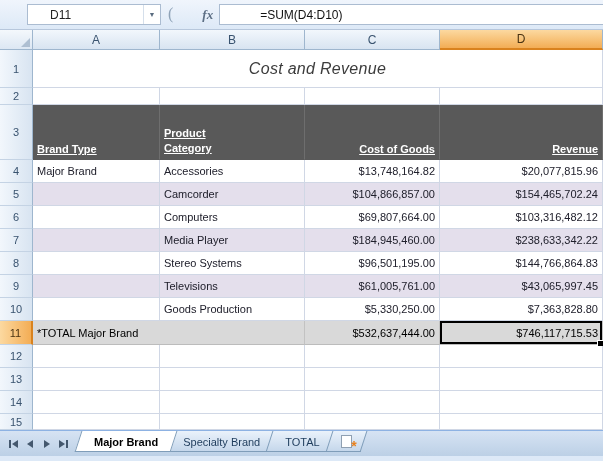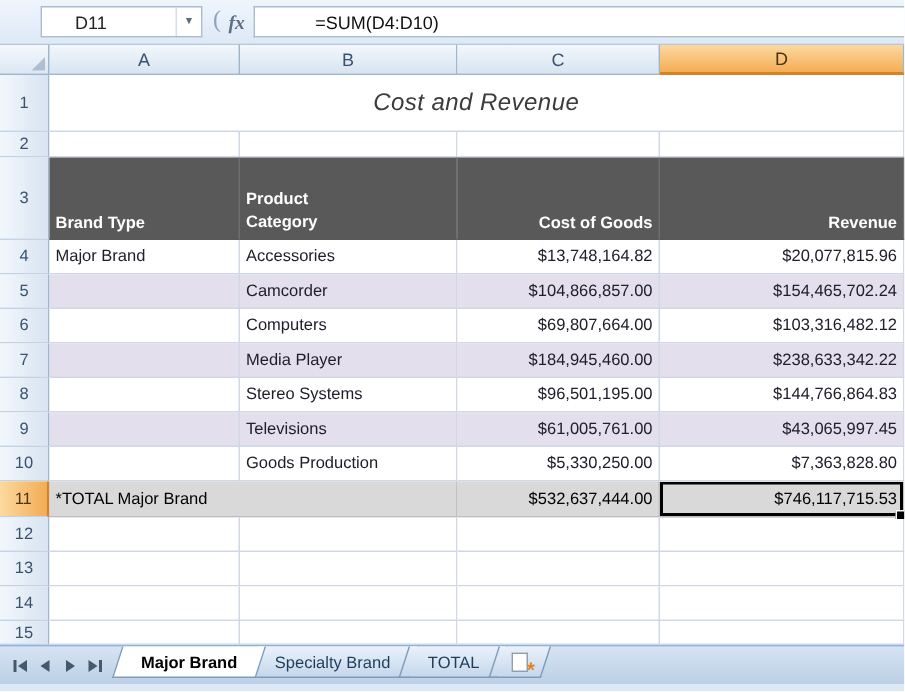--- a/index.html
+++ b/index.html
@@ -14,27 +14,27 @@
     --stripe-bg:#e4dfec;
     --total-row-bg:#d9d9d9;
   }
   *{box-sizing:border-box;margin:0;padding:0;}
   body{font-family:"Liberation Sans","DejaVu Sans",sans-serif;background:#fff;}
   .app{width:603px;height:461px;overflow:hidden;background:#fff;}
 
   
   .fbar{height:30px;background:linear-gradient(#f0f5fc,var(--chrome-bg,#dde9f7));
         border-bottom:1px solid #b7c7dc;display:flex;align-items:center;padding-left:27px;}
-  .namebox{width:108px;height:21px;background:#fff;border:1px solid #abbcd1;display:flex;align-items:stretch;}
+  .namebox{width:134px;height:21px;background:#fff;border:1px solid #abbcd1;display:flex;align-items:stretch;}
   .nbval{flex:1;font-size:12px;color:#222;padding-left:22px;display:flex;align-items:center;}
   .nbarrow{width:17px;border-left:1px solid #d5dfeb;font-size:7px;color:#5a6c80;
            display:flex;align-items:center;justify-content:center;}
   .curl{color:#8fa3b8;font-size:16px;margin:0 3px 2px 7px;font-family:"Liberation Serif",serif;}
   .fxbtn{font-size:13px;color:#5d6f85;font-style:italic;font-family:"Liberation Serif",serif;
-         padding:0 6px 0 2px;font-weight:bold;}
+         padding:0 6px 0 2px;font-weight:bold;margin-left:24px;}
   .finput{flex:1;height:21px;background:#fff;border:1px solid #abbcd1;border-right:none;
           font-size:12px;color:#111;display:flex;align-items:center;padding-left:40px;}
 
   
   .w-a{width:127px;}.w-b{width:145px;}.w-c{width:135px;}.w-d{width:163px;}
   .w-ab{width:272px;}
   .colhdr{display:flex;height:20px;}
   .corner{width:33px;background:linear-gradient(#f4f8fc,#dce7f3);
           border-right:1px solid var(--header-border,#9eb6ce);
           border-bottom:1px solid var(--header-border,#9eb6ce);position:relative;}
@@ -57,21 +57,21 @@
           border-right:2px solid var(--sel-header-accent,#d9821e);color:#4a3312;}
   .cell{background:#fff;border-right:1px solid var(--grid-line,#d0d7e5);
         border-bottom:1px solid var(--grid-line,#d0d7e5);
         font-size:11px;color:#20202c;display:flex;align-items:center;
         padding:0 4px;overflow:hidden;white-space:nowrap;}
   .cell.num{justify-content:flex-end;}
   .title-cell{width:570px;justify-content:center;font-size:16px;font-weight:normal;
               font-style:italic;color:#3c3c3c;letter-spacing:.3px;}
   .hdr3 .cell{background:var(--table-header-bg,#595959);color:#fff;font-weight:bold;
               border-right-color:#6e6e6e;border-bottom-color:#595959;
-              align-items:flex-end;padding-bottom:4px;}
+              align-items:flex-end;padding-bottom:4px;text-decoration:underline;}
   .hdr3 .wrap{white-space:normal;width:64px;line-height:1.3;}
   .stripe .cell{background:var(--stripe-bg,#e4dfec);}
   .trow .cell{background:var(--total-row-bg,#d9d9d9);font-weight:normal;color:#000;
               border-right-color:#c2c2c2;border-bottom-color:#bcbcbc;}
   .sel-cell{box-shadow:inset 0 0 0 2px #000;position:relative;overflow:visible;z-index:3;}
   .sel-cell::after{content:"";position:absolute;right:-1px;bottom:-2px;width:5px;height:5px;
                    background:#000;border-top:1px solid #fff;border-left:1px solid #fff;}
 
   
   .tabbar{height:26px;background:linear-gradient(#d6e3f3,#bcd0e6);border-top:1px solid #8db2e3;

